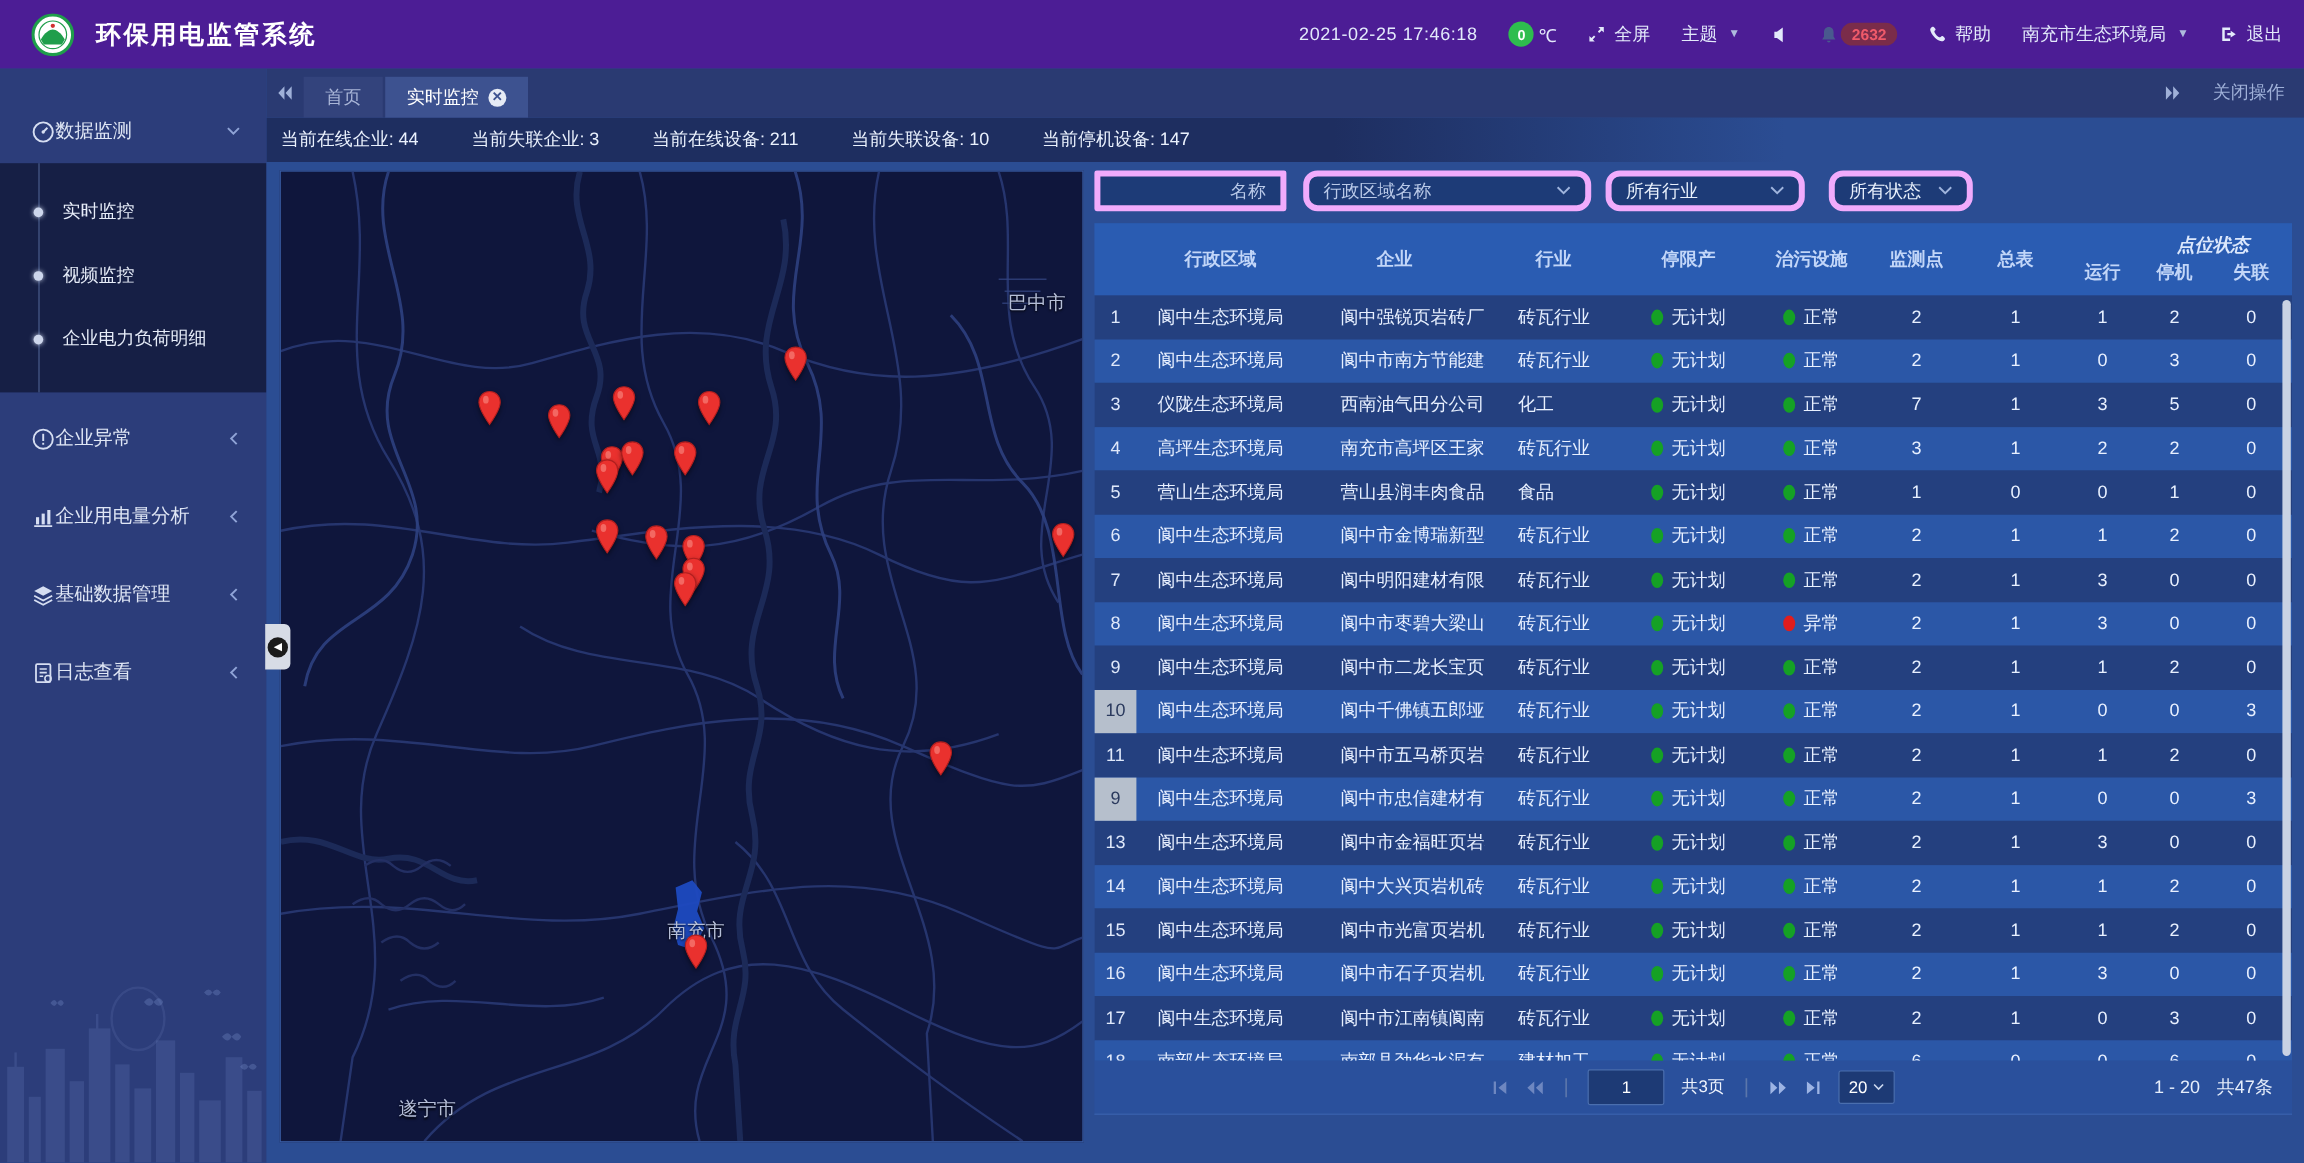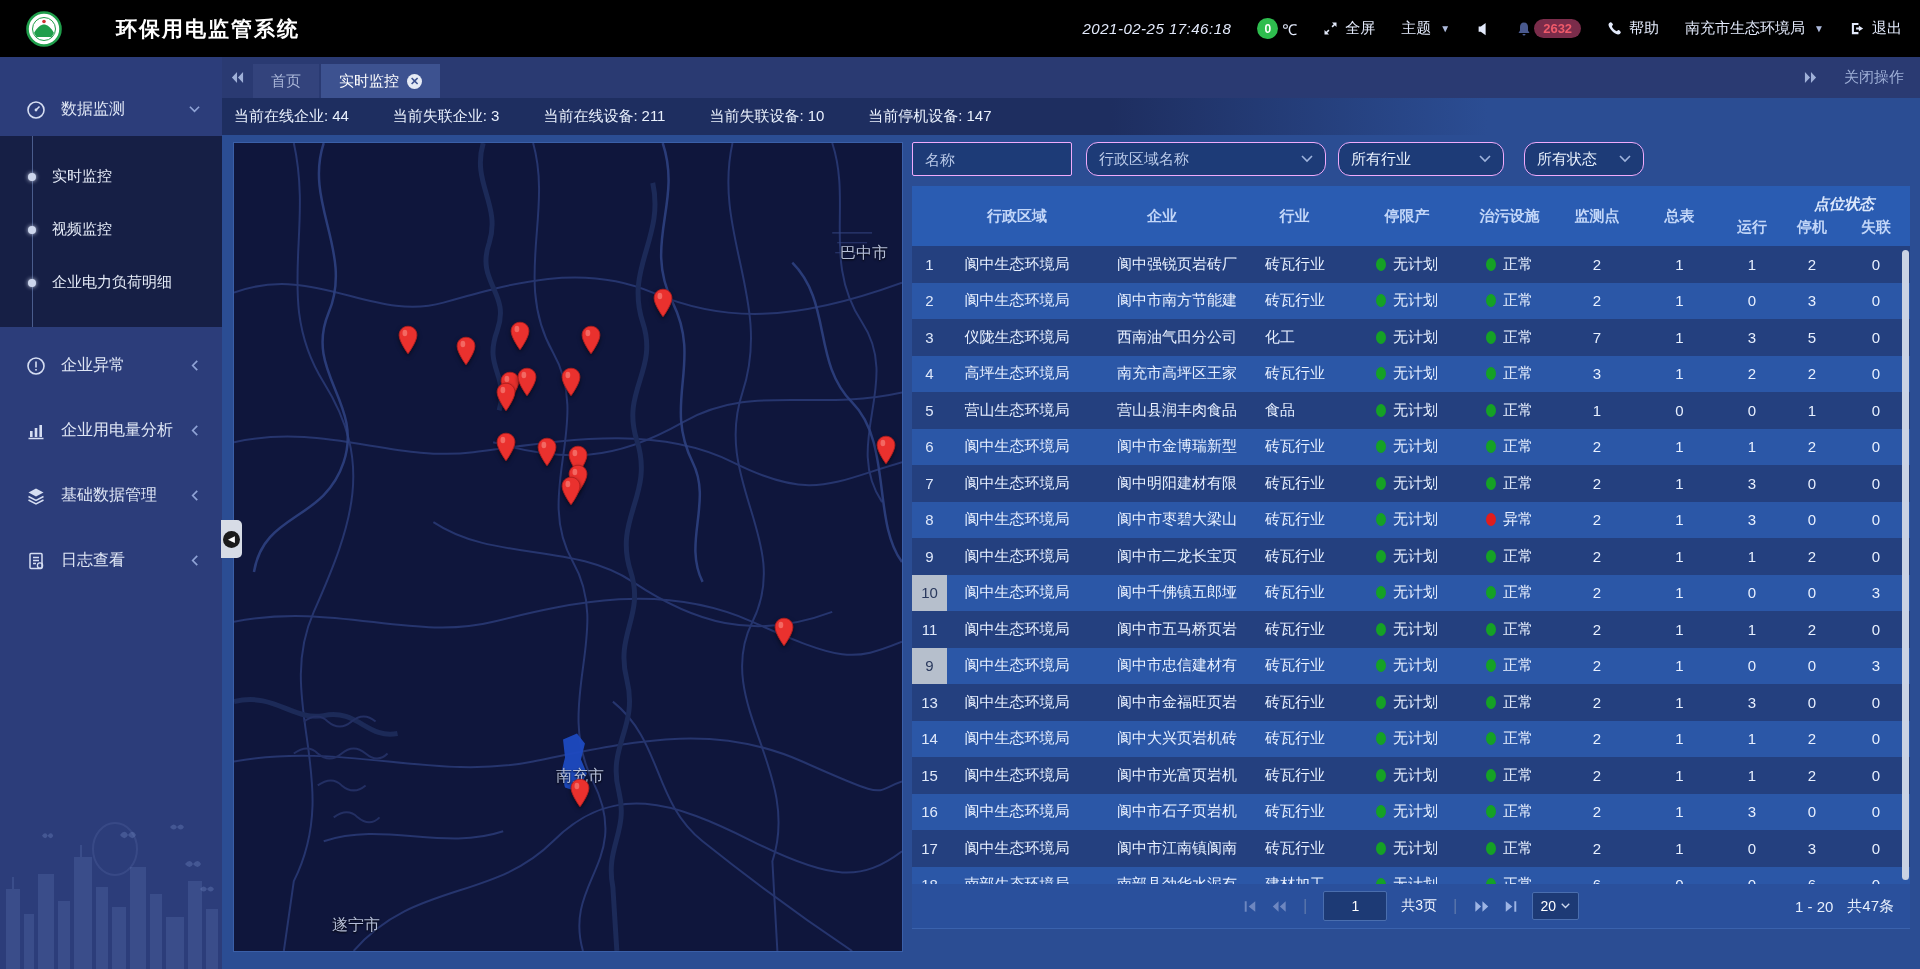--- a/index.html
+++ b/index.html
@@ -5,34 +5,34 @@
   html,body{margin:0;padding:0;}
   body{
     width:1920px;height:969px;position:relative;overflow:hidden;
     background:#2b4d93;
     font-family:"Liberation Sans", sans-serif;
     -webkit-font-smoothing:antialiased;
     color:#e8f0fc;
   }
   svg{display:block}
   
-  .topbar{position:absolute;left:0;top:0;width:1920px;height:57px;background:#000000;display:flex;align-items:center;z-index:30;gap:36px;}
+  .topbar{position:absolute;left:0;top:0;width:1920px;height:57px;background:#4c1d95;display:flex;align-items:center;z-index:30;}
   .logo{width:36px;height:36px;margin-left:26px;flex:0 0 auto;}
   .app-title{font-size:21px;font-weight:bold;color:#fff;letter-spacing:2px;margin:0 0 0 18px;flex:0 0 auto;}
   .topbar-right{margin-left:auto;display:flex;align-items:center;gap:26px;padding-right:18px;font-size:15px;color:#e3eafb;}
-  .datetime{letter-spacing:.5px;font-style:italic;}
+  .datetime{letter-spacing:.5px;}
   .temp{display:flex;align-items:center;gap:4px;}
   .temp-circle{width:21px;height:21px;border-radius:50%;background:#2ebd4e;color:#fff;font-size:12px;font-weight:bold;display:flex;align-items:center;justify-content:center;font-style:normal;}
   .tb-item{display:flex;align-items:center;gap:7px;cursor:pointer;white-space:nowrap;}
   .caret{font-size:10px;color:#aebbdd;margin-left:2px;}
   .bell-wrap{display:flex;align-items:center;}
   .badge{background:#7a2c4a;color:#ef5a6a;font-weight:bold;font-size:13px;border-radius:10px;padding:2px 9px;margin-left:-5px;}
   
   .sidebar{position:absolute;left:0;top:57px;width:222px;height:912px;background:#2c3d7a;z-index:20;overflow:hidden;}
-  .side-item{height:53px;display:flex;align-items:center;padding:0 22px 0 26px;gap:15px;font-size:16px;color:#dfe6f5;cursor:pointer;position:relative;}
+  .side-item{height:53px;display:flex;align-items:center;padding:0 22px 0 26px;font-size:16px;color:#dfe6f5;cursor:pointer;position:relative;}
   .side-item .s-icon{width:20px;height:20px;flex:0 0 auto;}
   .side-item .s-label{flex:1 1 auto;}
   .side-item .s-chevron{width:11px;height:11px;flex:0 0 auto;}
   .side-group{margin-top:12px;}
   .submenu{background:#161f45;position:relative;padding:14px 0 18px 0;}
   .submenu:before{content:"";position:absolute;left:32px;top:0;bottom:0;width:1px;background:#4a5c8c;}
   .sub-item{position:relative;height:53px;display:flex;align-items:center;padding-left:52px;font-size:15px;color:#e6ecf8;cursor:pointer;}
   .sub-item:before{content:"";position:absolute;left:28px;top:50%;margin-top:-4px;width:8px;height:8px;border-radius:50%;background:#cdd6ec;box-shadow:0 0 4px #cdd6ec;}
   .skyline{position:absolute;left:0;bottom:0;width:222px;height:150px;}
   
@@ -52,21 +52,21 @@
     display:flex;align-items:center;gap:44px;padding-left:12px;z-index:9;}
   .stat-item{font-size:15px;color:#eaf1fd;white-space:nowrap;}
   .stat-item .stat-val{margin-left:4px;}
   
   .map-panel{position:absolute;left:233px;top:142px;width:670px;height:810px;background:#0f163c;border:1px solid #3a5fa8;box-sizing:border-box;overflow:hidden;z-index:5;}
   .roads{position:absolute;left:0;top:0;width:100%;height:100%;}
   .map-city{position:absolute;transform:translate(-50%,-50%);font-size:16px;color:#b6bfd8;text-shadow:0 1px 2px #000;white-space:nowrap;}
   .map-pin{position:absolute;width:22px;height:30px;transform:translate(-50%,-100%);cursor:pointer;filter:drop-shadow(0 2px 2px rgba(0,0,0,.5));}
   
   .filters{position:absolute;left:912px;top:142px;width:998px;height:34px;z-index:8;}
-  .f-input,.f-select{position:absolute;top:0;height:34px;background:#1d3b77;border:1px solid #f0abfc;border-radius:2px;box-sizing:border-box;font-size:15px;color:#e8f0fc;display:flex;align-items:center;padding:0 12px;}
+  .f-input,.f-select{position:absolute;top:0;height:34px;background:#1d3b77;border:5px solid #f0abfc;border-radius:2px;box-sizing:border-box;font-size:15px;color:#e8f0fc;display:flex;align-items:center;padding:0 12px;text-align:right;}
   .f-input{left:0;width:160px;color:#b9c9e8;outline:none;font-family:"Liberation Sans",sans-serif;}
   .f-input::placeholder{color:#b9c9e8;opacity:1;}
   .f-select{justify-content:space-between;cursor:pointer;border-radius:12px;}
   .f-select .sel-txt{white-space:nowrap;}
   .f-select.placeholder .sel-txt{color:#b9c9e8;}
   .sel-chev{width:12px;height:8px;flex:0 0 auto;}
   .fs-region{left:174px;width:240px;}
   .fs-industry{left:426px;width:166px;}
   .fs-status{left:612px;width:120px;}
   

